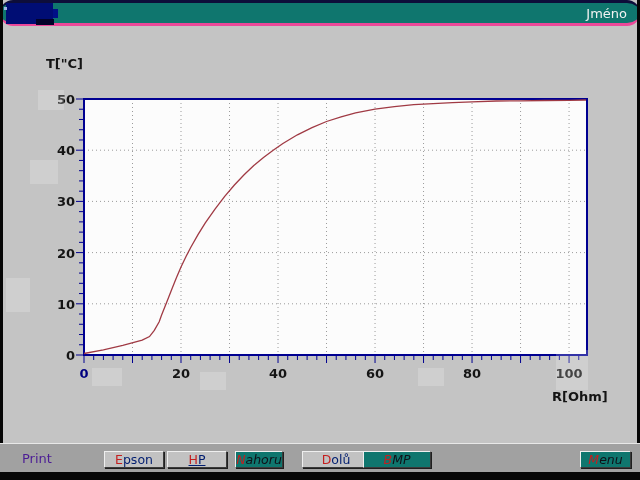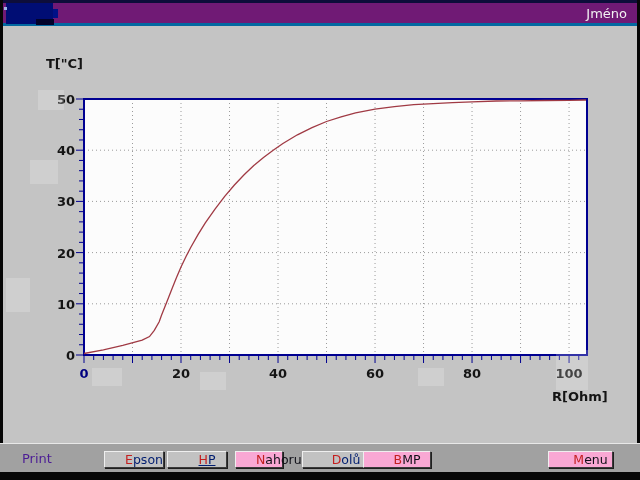--- a/index.html
+++ b/index.html
@@ -3,21 +3,21 @@
 <meta charset="utf-8">
 <style>
   html,body{margin:0;padding:0;background:#555;}
   .screen{
     position:relative;width:640px;height:480px;overflow:hidden;
     background:#c4c4c4;font-family:"DejaVu Sans",sans-serif;
   }
   
   .titlebar{
     position:absolute;left:0;top:0;width:640px;height:26px;box-sizing:border-box;
-    background:#701a75;border-top:3px solid #0d0d3a;border-bottom:3px solid #0369a1;
+    background:#0f766e;border-top:3px solid #0d0d3a;border-bottom:3px solid #ec4899;border-radius:13px;
   }
   .titlebar-title{
     position:absolute;right:13px;top:2px;height:18px;line-height:18px;
     color:#f2f2f2;font-size:13px;
   }
   .tb-artifact{position:absolute;left:6px;top:0px;width:47px;height:21px;background:#000d74;}
   .tb-artifact-b{position:absolute;left:36px;top:16px;width:18px;height:6px;background:#02022a;}
   .tb-artifact-dot{position:absolute;left:4px;top:4px;width:3px;height:3px;background:#9fb4e4;}
   .tb-artifact-nub{position:absolute;left:53px;top:6px;width:5px;height:9px;background:#001187;}
   
@@ -35,31 +35,30 @@
   .statusbar{
     position:absolute;left:0;top:443px;width:640px;height:28px;
     background:#a1a1a1;border-top:1px solid #e8e8e8;box-sizing:content-box;
   }
   .print-label{position:absolute;left:22px;top:451px;color:#4c1d95;font-size:13px;}
   .btn{
     position:absolute;top:451px;height:17px;line-height:15px;box-sizing:border-box;
     text-align:center;font-size:12.5px;cursor:pointer;
     border:1px solid;border-color:#efefef #3a3a3a #3a3a3a #efefef;
     box-shadow:1px 1px 0 #1f1f1f;
-    padding-left:20px;
   }
   .btn::first-letter{color:#c41f1f;}
   .btn.gray{background:#c2c2c2;color:#001d70;}
-  .btn.white{background:#f9a8d4;color:#101018;}
+  .btn.white{background:#0f766e;color:#101018;font-style:italic;}
   .b-epson{left:104px;width:60px;}
   .b-hp{left:167px;width:60px;text-decoration:underline;}
   .b-nahoru{left:235px;width:48px;}
   .b-dolu{left:302px;width:68px;}
   .b-bmp{left:363px;width:68px;}
-  .b-menu{left:548px;width:65px;}
+  .b-menu{left:580px;width:51px;}
 </style>
 </head>
 <body>
 
 <div class="screen">
 
   <svg class="chart-svg" id="chart-svg">
       <rect x="84" y="99" width="503" height="256" fill="#fcfcfc"></rect>
       <line x1="132.5053037608486" y1="99" x2="132.5053037608486" y2="355" stroke="#9b9b9b" stroke-width="1" stroke-dasharray="1 3"></line>
       <line x1="181.01060752169718" y1="99" x2="181.01060752169718" y2="355" stroke="#9b9b9b" stroke-width="1" stroke-dasharray="1 3"></line>

